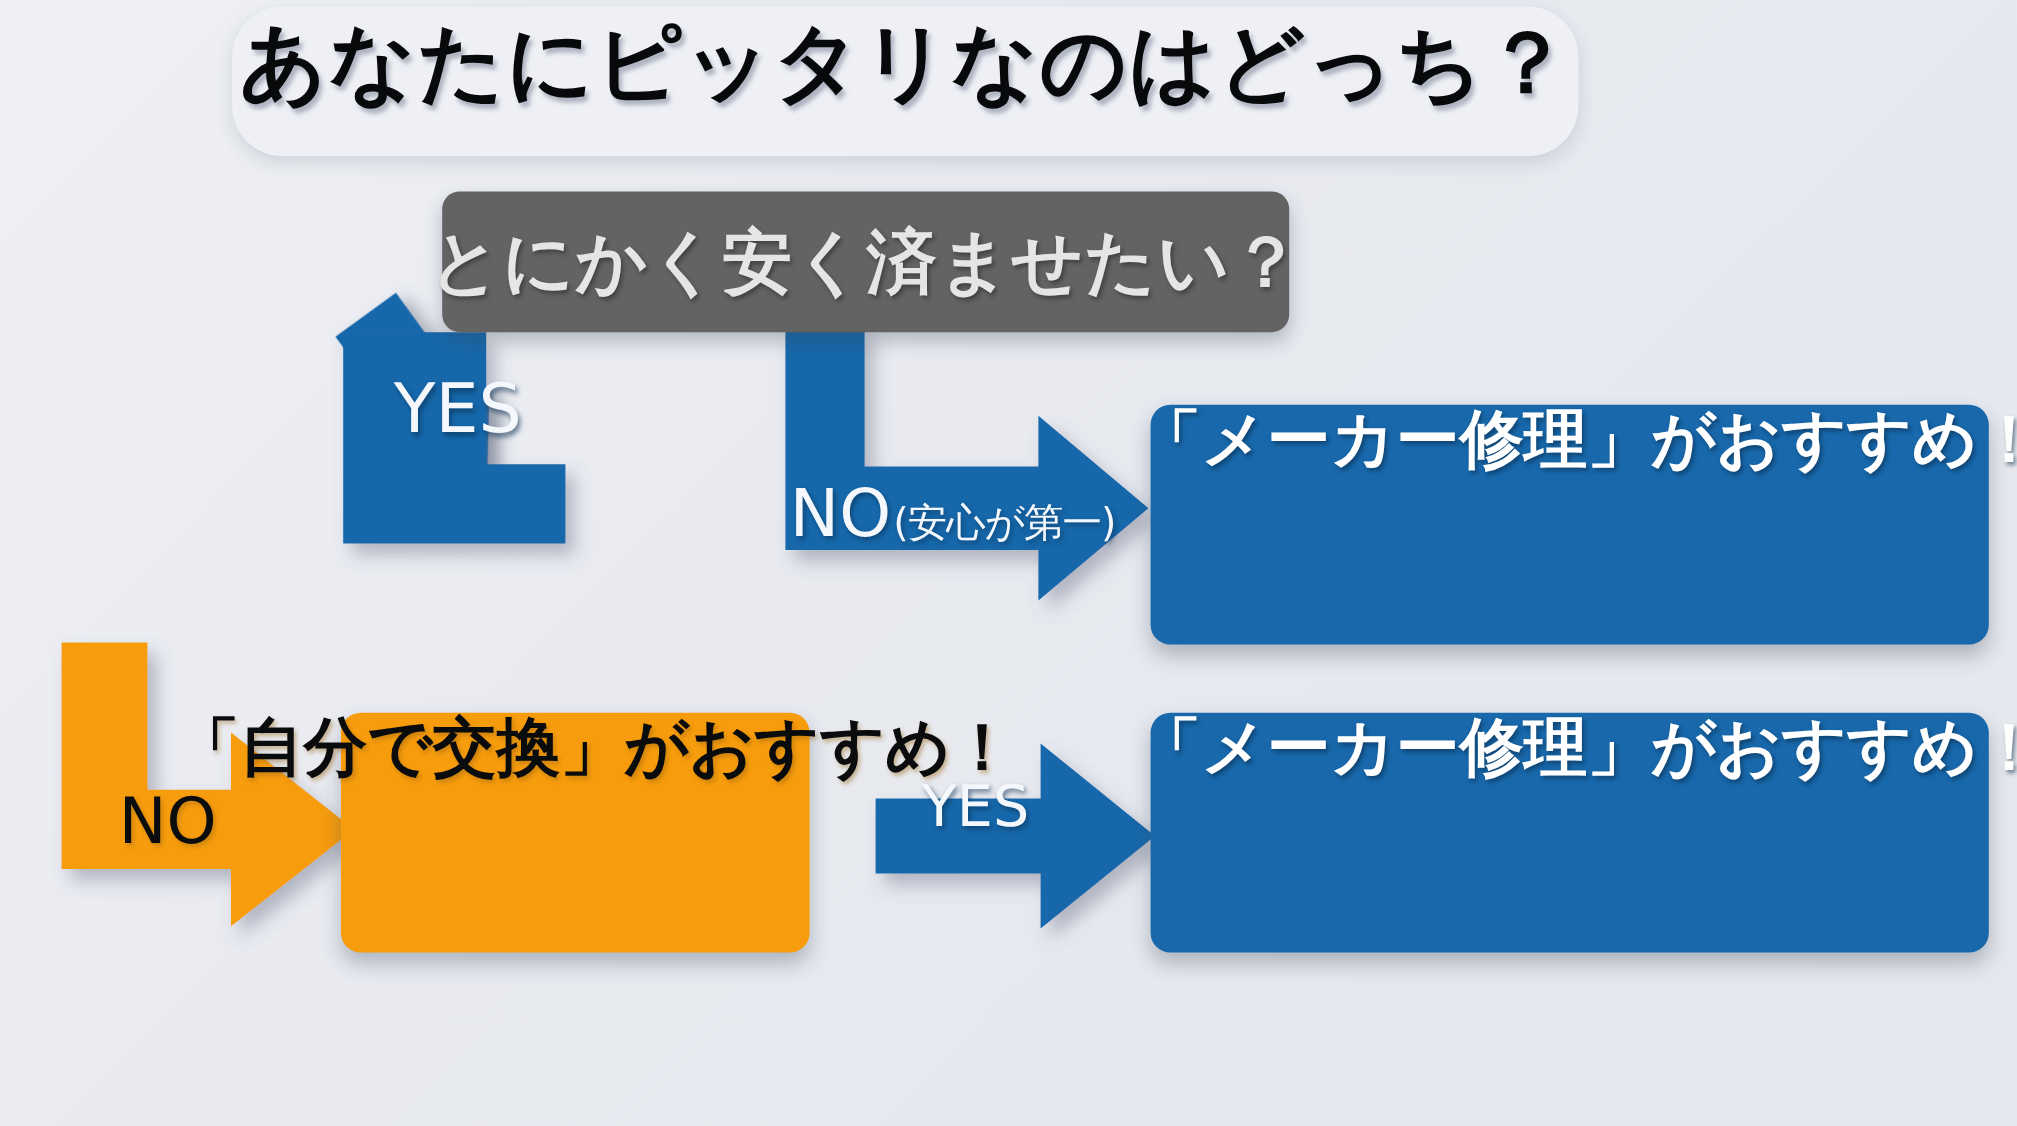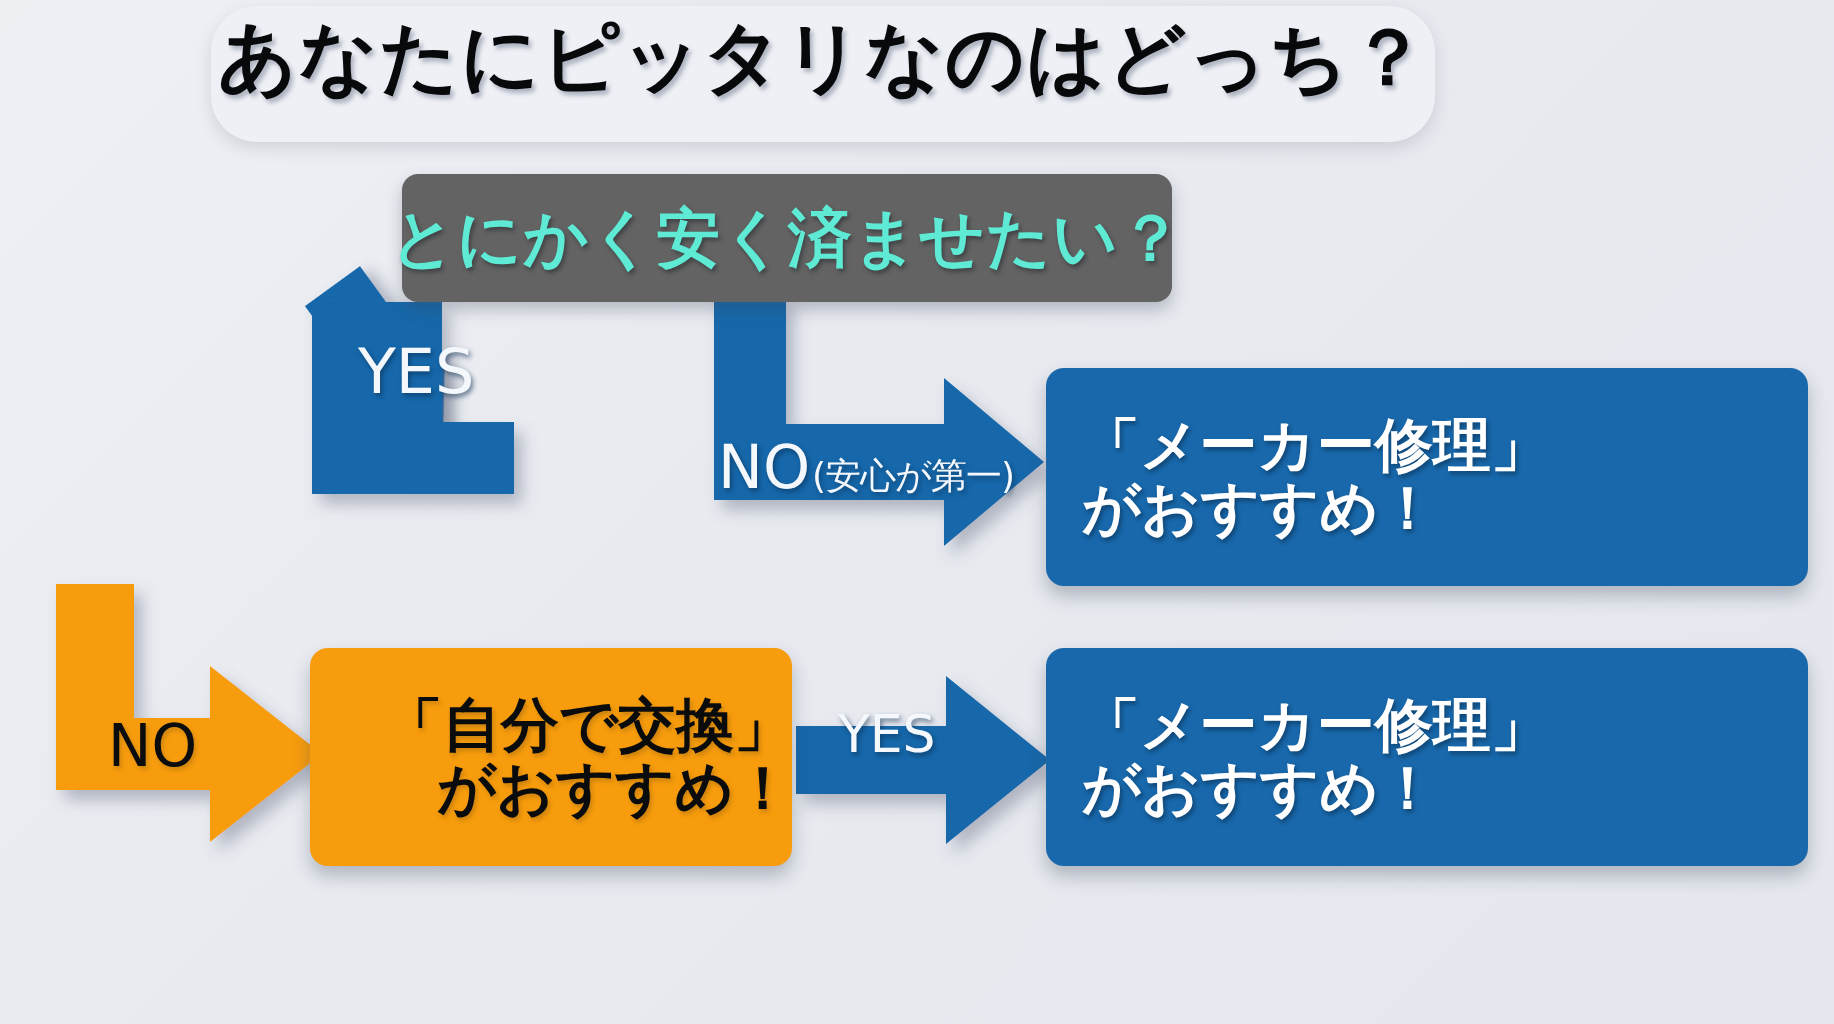--- a/index.html
+++ b/index.html
@@ -50,21 +50,21 @@
     background: #636363;
     border-radius: 16px;
     box-shadow: 0 8px 16px rgba(60,70,90,0.30);
     display: flex;
     align-items: center;
     justify-content: center;
   }
   .qbox-dark .qtext {
     font-size: 64px;
     font-weight: 900;
-    color: #5eead4;
+    color: #e5e5e5;
     letter-spacing: 1px;
     text-shadow: 2px 3px 4px rgba(20,24,30,0.45);
     white-space: nowrap;
   }
 
   .qbox-light {
     position: absolute;
     left: 6px;
     top: 456px;
     width: 670px;
@@ -84,39 +84,39 @@
     text-shadow: 3px 4px 4px rgba(110,120,140,0.5);
     white-space: nowrap;
   }
 
   
   .rbox {
     position: absolute;
     border-radius: 18px;
     box-shadow: 0 10px 18px rgba(60,70,90,0.32);
     display: flex;
-    flex-direction: column;
+    flex-direction: row;
     justify-content: center;
     padding-left: 36px;
     box-sizing: border-box;
   }
   .rbox .line {
     font-size: 58px;
     font-weight: 900;
     line-height: 1.08;
     letter-spacing: 0px;
     white-space: nowrap;
   }
   .rbox.blue { background: #1868ab; }
   .rbox.blue .line { color: #ffffff; text-shadow: 2px 3px 4px rgba(10,40,70,0.55); }
   .rbox.orange { background: #f79c0c; }
   .rbox.orange .line { color: #0a0b0d; text-shadow: 2px 3px 4px rgba(150,100,20,0.45); }
 
   #res-top  { left: 1046px; top: 368px; width: 762px; height: 218px; }
-  #res-mid  { left: 310px;  top: 648px; width: 482px; height: 218px; align-items: flex-end; }
+  #res-mid  { left: 310px;  top: 648px; width: 426px; height: 218px; }
   #res-bot  { left: 1046px; top: 648px; width: 762px; height: 218px; }
 
   
   .arrow-svg {
     position: absolute;
     overflow: visible;
   }
 
   .lbl {
     position: absolute;

